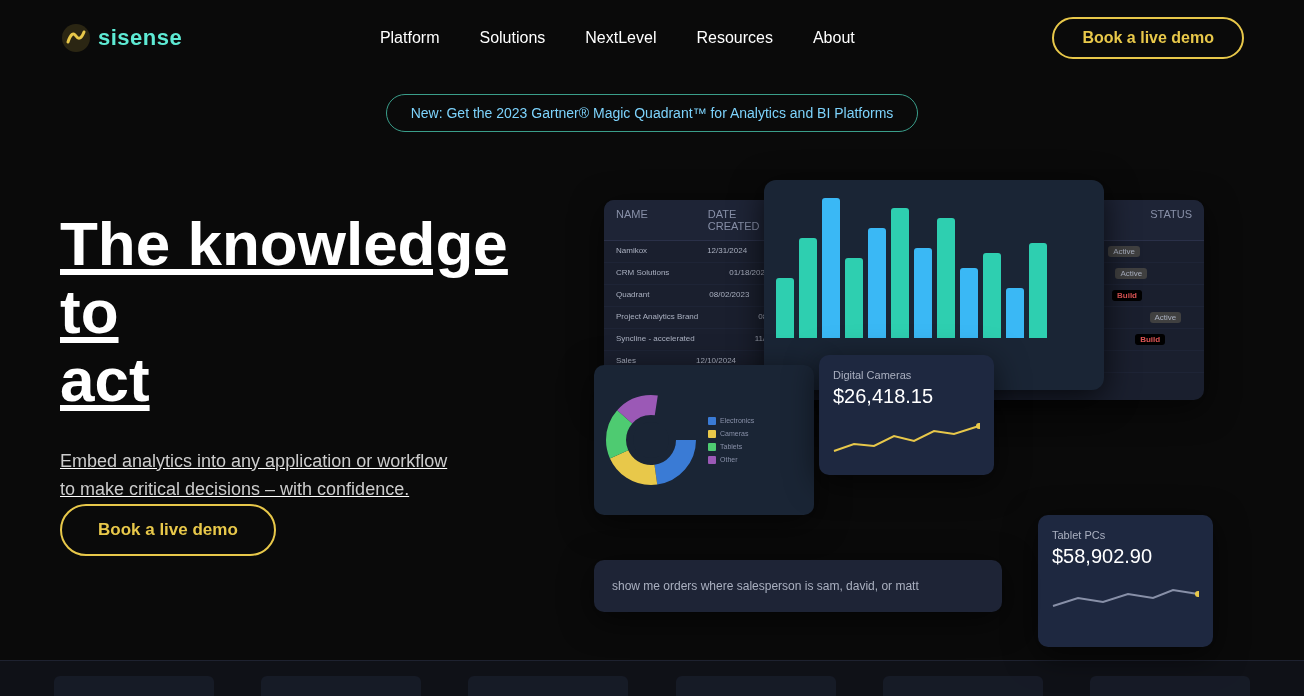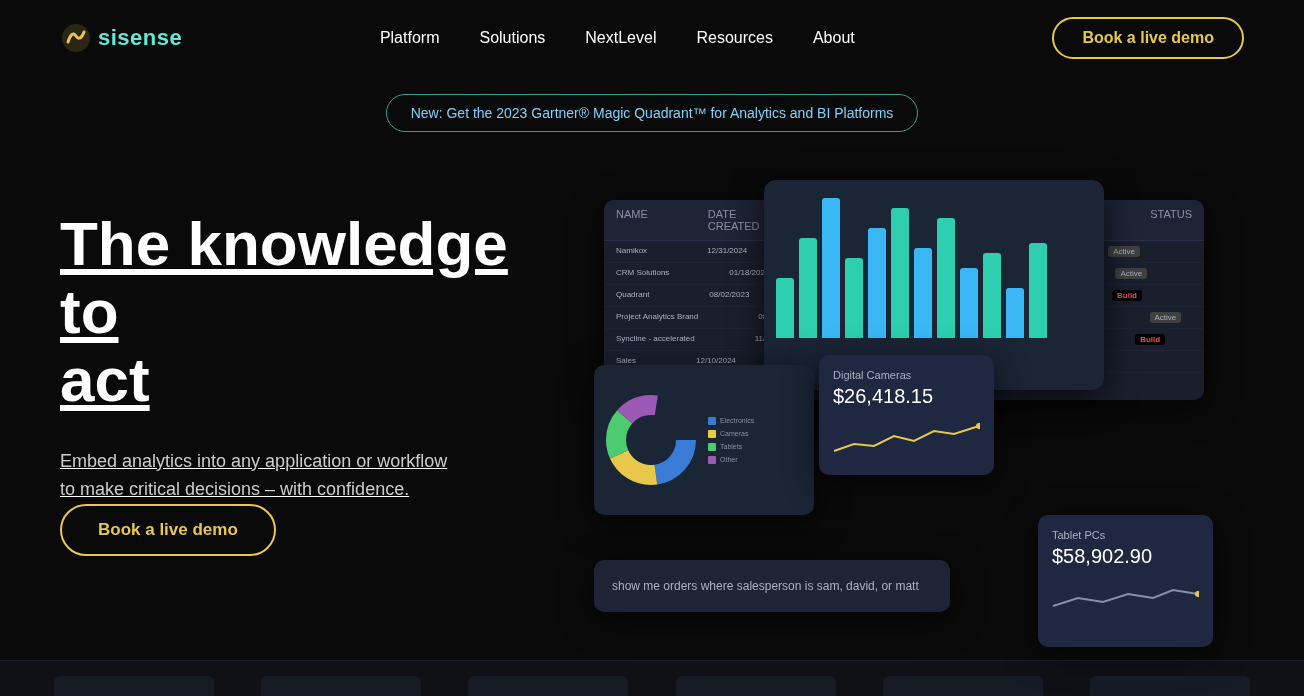--- a/index.html
+++ b/index.html
@@ -253,21 +253,21 @@
       box-shadow: 0 8px 32px rgba(0,0,0,0.6);
       padding: 14px;
       margin-left: 34px;
     }
 
     
     .panel-query {
       position: absolute;
       top: 380px;
       left: 30px;
-      width: 356px;
+      width: 408px;
       height: 52px;
       background: #1e2436;
       border-radius: 10px;
       box-shadow: 0 8px 32px rgba(0,0,0,0.6);
       display: flex;
       align-items: center;
       padding: 0 18px;
     }
     .query-text {
       font-size: 12px;

